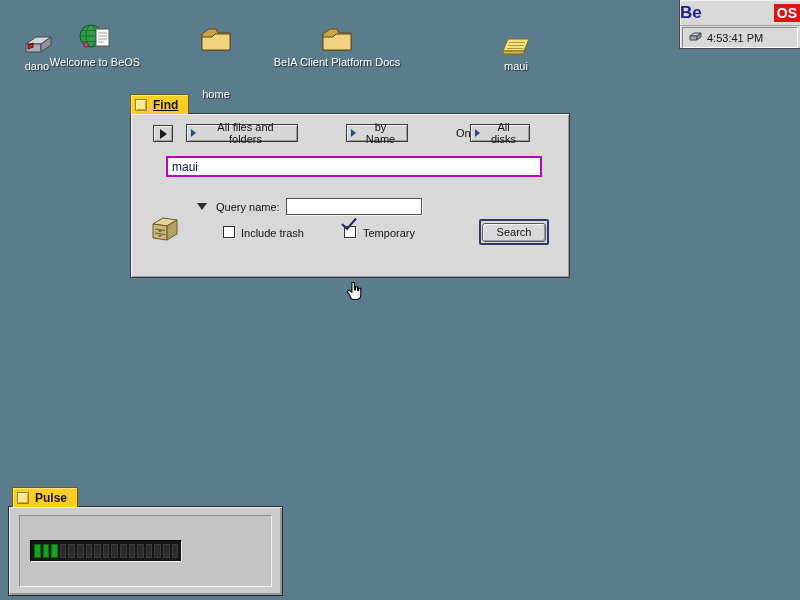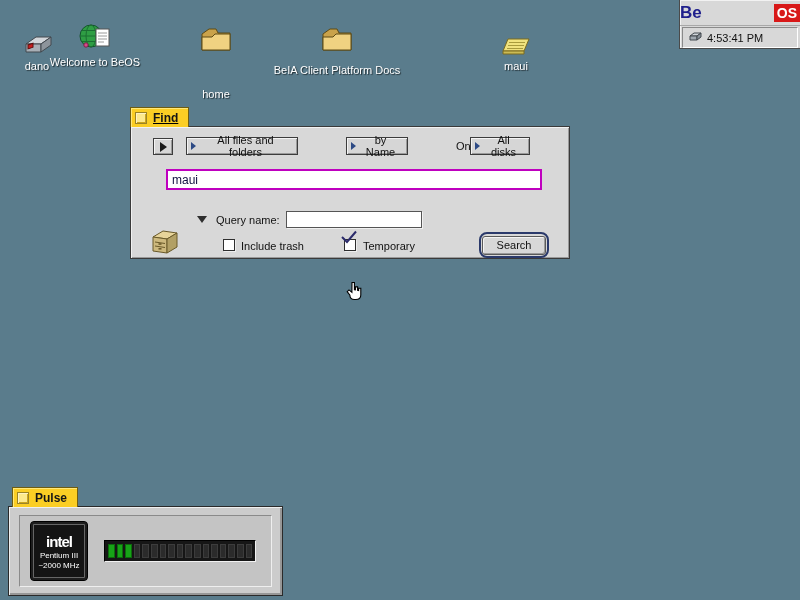--- a/index.html
+++ b/index.html
@@ -32,22 +32,22 @@
          display:flex; align-items:center; gap:6px; padding:0 10px 0 4px;
          box-shadow:inset 1px 1px 0 #ffe87a; width:max-content; }
   .close-box { width:12px; height:12px; background:#fde98c; border:1px solid #9a8326;
                box-shadow:inset 1px 1px 0 #fff3c0, inset -1px -1px 0 #caa51f; }
   .tab-title { font-weight:bold; font-size:12px; color:#151515; }
 
   .win-body { position:relative; background:#d8d8d8; border:1px solid #3a3a3a;
               box-shadow:inset 1px 1px 0 #f2f2f2, inset -1px -1px 0 #9a9a9a; margin-top:-1px; }
 
   
-  #find-window { position:absolute; left:130px; top:107px;text-decoration:underline; }
-  #find-body { width:440px; height:133px; }
+  #find-window { position:absolute; left:130px; top:94px;text-decoration:underline; }
+  #find-body { width:440px; height:165px; }
 
   .mini-btn { position:absolute; left:22px; top:11px; width:20px; height:17px;
               background:#d6d6d6; border:1px solid #3c3c3c;
               box-shadow:inset 1px 1px 0 #f4f4f4, inset -1px -1px 0 #9a9a9a;
               display:flex; align-items:center; justify-content:center; }
   .tri-right-black { width:0; height:0; border-left:7px solid #1a1a1a;
                      border-top:5px solid transparent; border-bottom:5px solid transparent; }
   .popup { position:absolute; top:10px; height:18px; background:#d6d6d6;
            border:1px solid #3c3c3c;
            box-shadow:inset 1px 1px 0 #f4f4f4, inset -1px -1px 0 #9a9a9a;
@@ -75,21 +75,21 @@
   .checkbox { position:absolute; width:12px; height:12px; background:#fff;
               border:1px solid #2e2e2e; box-shadow:1px 1px 0 #eee; }
   .cb-trash { left:92px; top:112px; }
   .cb-temp  { left:213px; top:112px; }
   .cb-label { position:absolute; font-size:11px; color:#111; top:113px; }
   .cbl-trash { left:110px; }
   .cbl-temp  { left:232px; }
   .checkmark { position:absolute; left:209px; top:103px; }
 
   .default-ring { position:absolute; left:348px; top:105px; border:2px solid #2b3a6b;
-                  border-radius:8px; padding:1px; background:#d8d8d8; }
+                  border-radius:2px; padding:1px; background:#d8d8d8; }
   .search-btn { width:64px; height:19px; background:#d8d8d8; border:1px solid #5a5a5a;
                 border-radius:3px; box-shadow:inset 1px 1px 0 #f4f4f4, inset -1px -1px 0 #9a9a9a;
                 font-size:11px; color:#111; font-family:"Liberation Sans", sans-serif; }
 
   
   #pulse-window { position:absolute; left:8px; top:487px; }
   #pulse-tab { margin-left:4px; }
   #pulse-body { width:275px; height:90px; padding:8px 10px; background:#cccccc;
                 border:1px solid #2a2a2a;
                 box-shadow:inset 1px 1px 0 #f0f0f0, inset -2px -2px 0 #979797; }
@@ -150,21 +150,21 @@
   <div class="desk-icon" style="left:216px; top:18px;gap:32px;">
     <span class="glyph">
       <svg width="34" height="28" viewBox="0 0 34 28">
         <path d="M3 8 L10 3 L17 3 L19 7 L31 7 L31 24 L3 24 Z" fill="#c9a24a" stroke="#5d4a14"></path>
         <path d="M3 11 L13 11 L16 8 L31 8 L31 24 L3 24 Z" fill="#f0d281" stroke="#5d4a14"></path>
       </svg>
     </span>
     <span class="label">home</span>
   </div>
 
-  <div class="desk-icon" style="left:337px; top:18px;gap:8px;">
+  <div class="desk-icon" style="left:337px; top:18px;">
     <span class="glyph">
       <svg width="34" height="28" viewBox="0 0 34 28">
         <path d="M3 8 L10 3 L17 3 L19 7 L31 7 L31 24 L3 24 Z" fill="#c9a24a" stroke="#5d4a14"></path>
         <path d="M3 11 L13 11 L16 8 L31 8 L31 24 L3 24 Z" fill="#f0d281" stroke="#5d4a14"></path>
       </svg>
     </span>
     <span class="label">BeIA Client Platform Docs</span>
   </div>
 
 
@@ -262,25 +262,20 @@
     </div>
   </div>
 
   <div id="pulse-window">
     <div id="pulse-tab" class="tab">
       <span class="close-box"></span>
       <span class="tab-title">Pulse</span>
     </div>
     <div id="pulse-body" class="win-body">
       <div class="pulse-inner">
-        <div class="chip">
-          <div class="chip-brand">intel</div>
-          <div class="chip-model">Pentium III</div>
-          <div class="chip-speed">~2000 MHz</div>
-        </div>
         <div class="led-bar">
             <div class="seg lit"></div>
             <div class="seg lit"></div>
             <div class="seg lit"></div>
             <div class="seg"></div>
             <div class="seg"></div>
             <div class="seg"></div>
             <div class="seg"></div>
             <div class="seg"></div>
             <div class="seg"></div>

